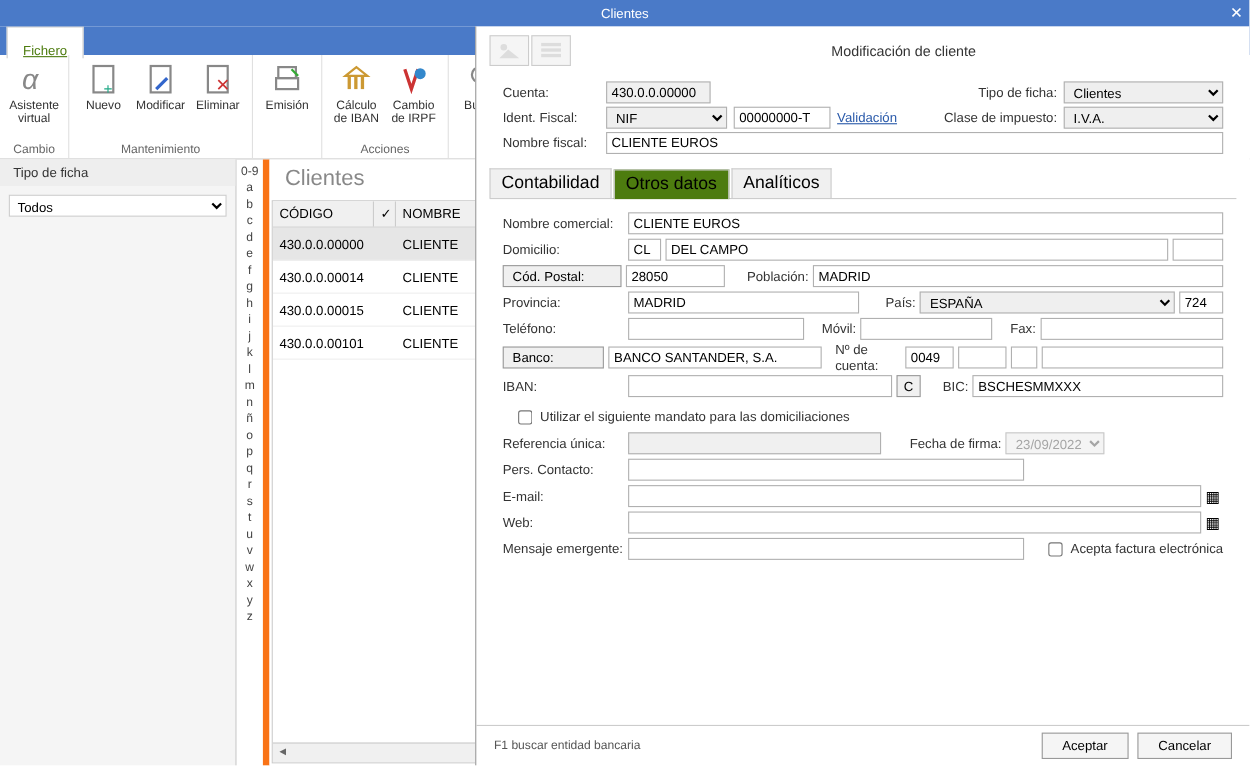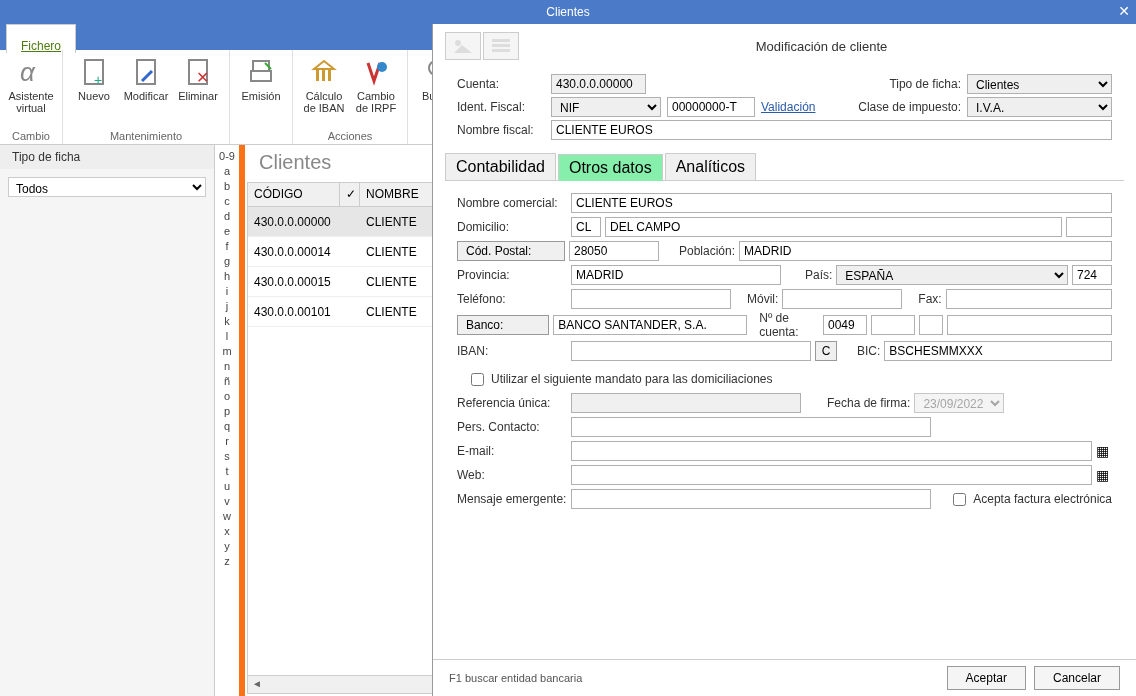--- a/index.html
+++ b/index.html
@@ -55,21 +55,21 @@
 .dlg-top-form { padding: 4px 24px; }
 .form-row { display: flex; align-items: center; min-height: 23px; gap: 6px; }
 .lbl { font-size: 12px; color: #333; }
 input[type=text], select { border: 1px solid #b0b0b0; padding: 2px 4px; font-size: 12px; height: 20px; }
 .ro { background: #f0f0f0; }
 .link { color: #2a5aaa; text-decoration: underline; cursor: pointer; font-size: 12px; }
 
 
 .inner-tabs { display: flex; border-bottom: 1px solid #ccc; margin: 8px 12px 0; }
 .itab { padding: 4px 10px; border: 1px solid #ccc; border-bottom: none; background: #f0f0f0; margin-right: 2px; cursor: pointer; font-size: 16px; }
-.itab.active { background: #86efac; position: relative; top: 1px; }
+.itab.active { background: #4d7c0f; position: relative; top: 1px; }
 
 .tab-body { padding: 10px 24px; flex: 1; overflow: auto; }
 .fb { display: flex; align-items: center; min-height: 24px; gap: 4px; }
 .fb .lbl { width: 110px; }
 .btn-small { border: 1px solid #999; background: #f0f0f0; padding: 2px 8px; font-size: 12px; cursor: pointer; }
 .qr { width: 16px; height: 16px; display: inline-block; font-size: 14px; }
 
 .dlg-footer { border-top: 1px solid #ccc; padding: 6px 16px; display: flex; align-items: center; }
 .footer-hint { font-size: 11px; color: #555; flex: 1; }
 .btn { border: 1px solid #999; background: #f5f5f5; padding: 4px 18px; font-size: 12px; cursor: pointer; margin-left: 8px; }

